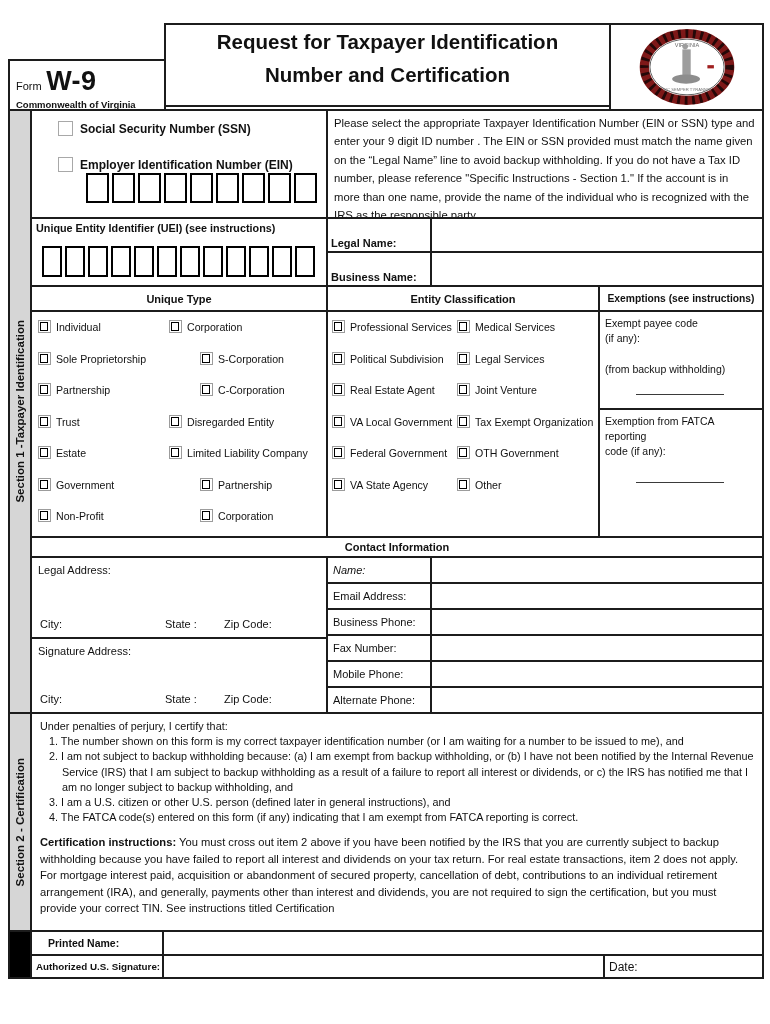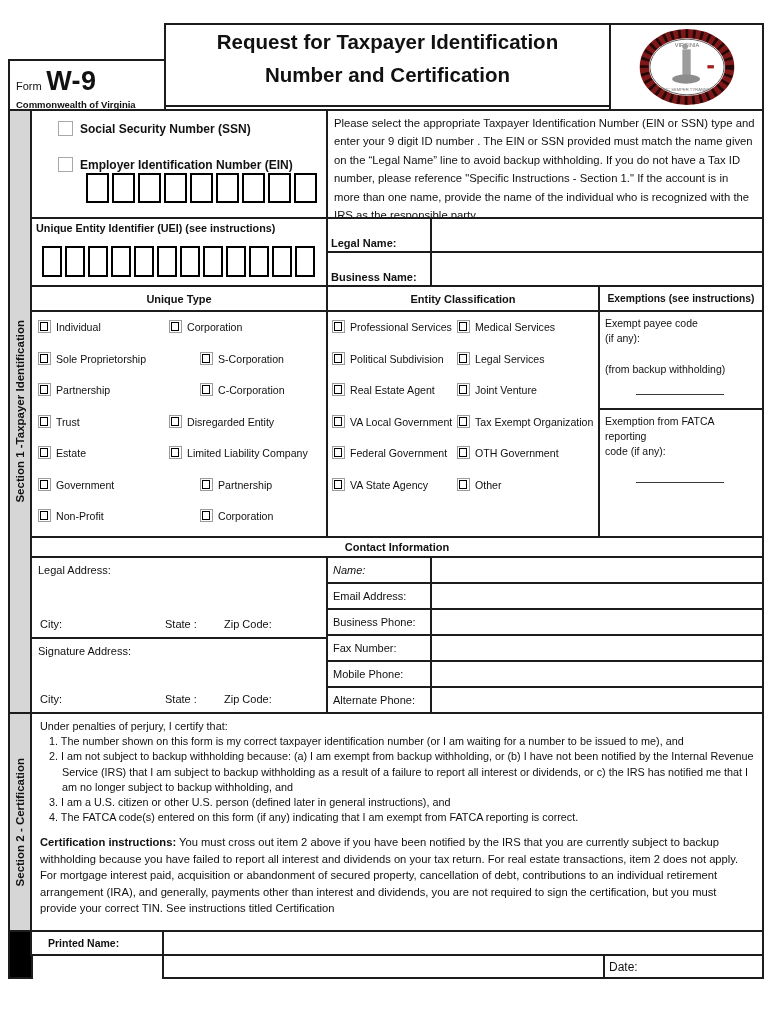--- a/index.html
+++ b/index.html
@@ -334,18 +334,19 @@
       <div class="cert-item">1. The number shown on this form is my correct taxpayer identification number (or I am waiting for a number to be issued to me), and</div>
       <div class="cert-item">2. I am not subject to backup withholding because: (a) I am exempt from backup withholding, or (b) I have not been notified by the Internal Revenue Service (IRS) that I am subject to backup withholding as a result of a failure to report all interest or dividends, or c) the IRS has notified me that I am no longer subject to backup withholding, and</div>
       <div class="cert-item">3. I am a U.S. citizen or other U.S. person (defined later in general instructions), and</div>
       <div class="cert-item">4. The FATCA code(s) entered on this form (if any) indicating that I am exempt from FATCA reporting is correct.</div>
     </div>
     <div class="cert-inst"><span class="b">Certification instructions:</span><span> You must cross out item 2 above if you have been notified by the IRS that you are currently subject to backup withholding because you have failed to report all interest and dividends on your tax return. For real estate transactions, item 2 does not apply. For mortgage interest paid, acquisition or abandonment of secured property, cancellation of debt, contributions to an individual retirement arrangement (IRA), and generally, payments other than interest and dividends, you are not required to sign the certification, but you must provide your correct TIN. See instructions titled Certification</span></div>
   </div>
 
   <div class="cell pn-l">Printed Name:</div>
   <div class="cell pn-v"></div>
+  <div class="cell sig-l">Authorized U.S. Signature:</div>
   <div class="cell sig-v"></div>
   <div class="cell date-c">
       <span>Date:</span>
     </div>
 
 </div>
 
 </body></html>

